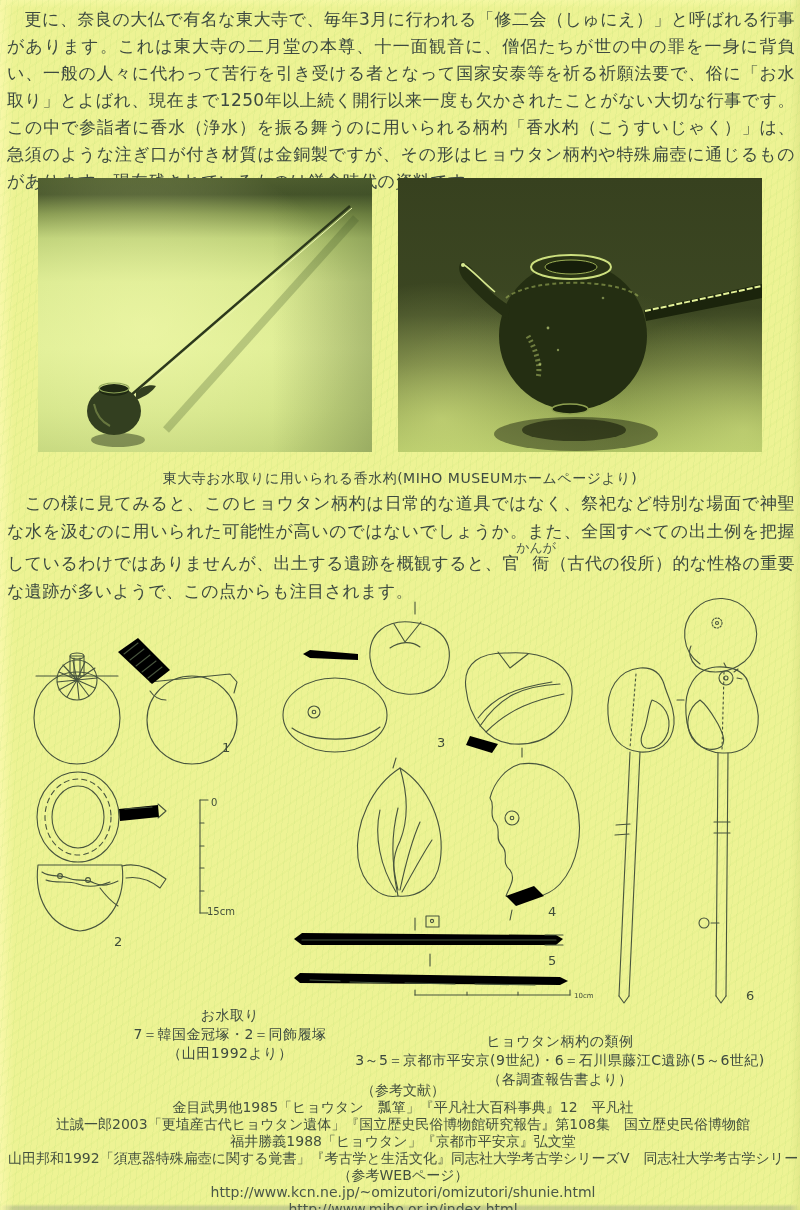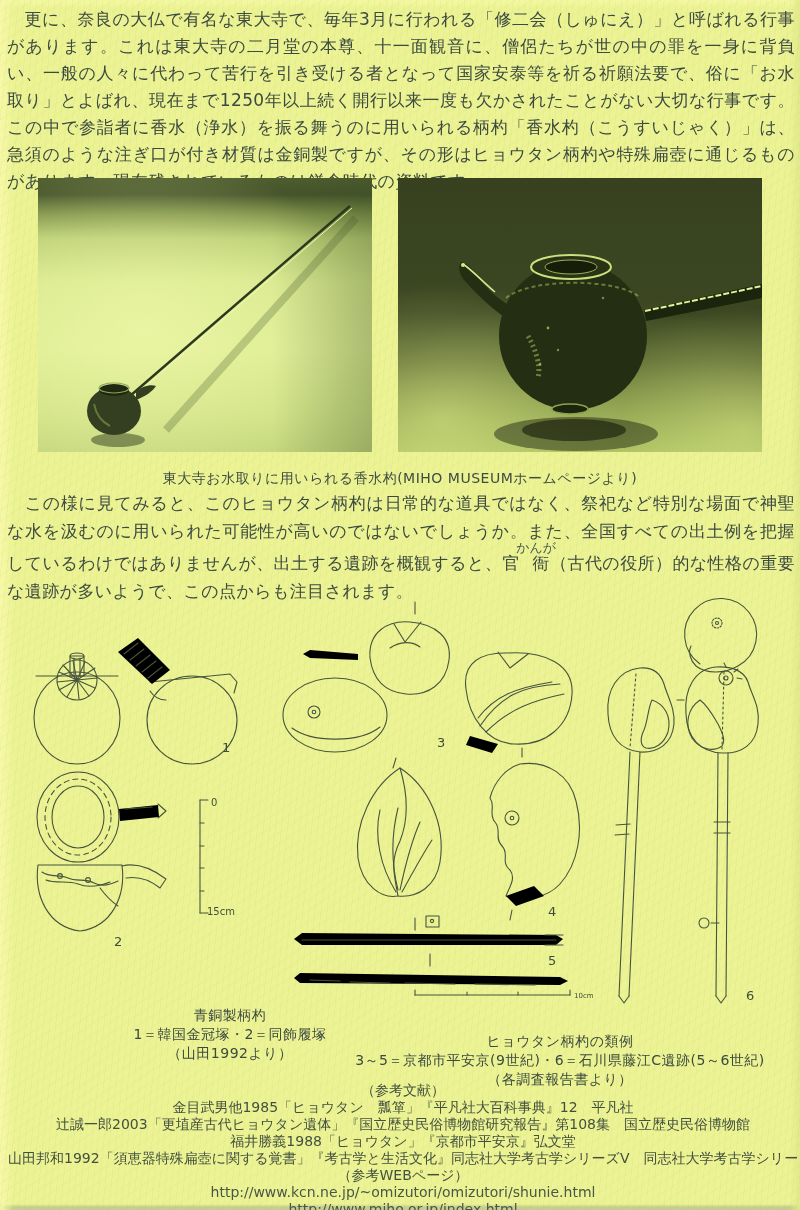--- a/index.html
+++ b/index.html
@@ -275,22 +275,22 @@
       <line x1="714" y1="226" x2="730" y2="226"></line>
         <line x1="714" y1="237" x2="730" y2="237"></line>
       <path d="M716,400 L721,407 L726,400"></path>
       <circle cx="704" cy="327" r="5"></circle>
       <line x1="711" y1="327" x2="719" y2="327"></line>
       <text x="746" y="404">6</text>
     </g>
   </svg>
 
   <div class="figcap left">
-    <div>青銅製柄杓</div>
-    <div>1＝韓国金冠塚・2＝同飾履塚</div>
+    <div>お水取り</div>
+    <div>7＝韓国金冠塚・2＝同飾履塚</div>
     <div>（山田1992より）</div>
   </div>
   <div class="figcap right">
     <div>ヒョウタン柄杓の類例</div>
     <div>3～5＝京都市平安京(9世紀)・6＝石川県藤江C遺跡(5～6世紀)</div>
     <div>（各調査報告書より）</div>
   </div>
 
   <div class="refs">
     <div>（参考文献）</div>

